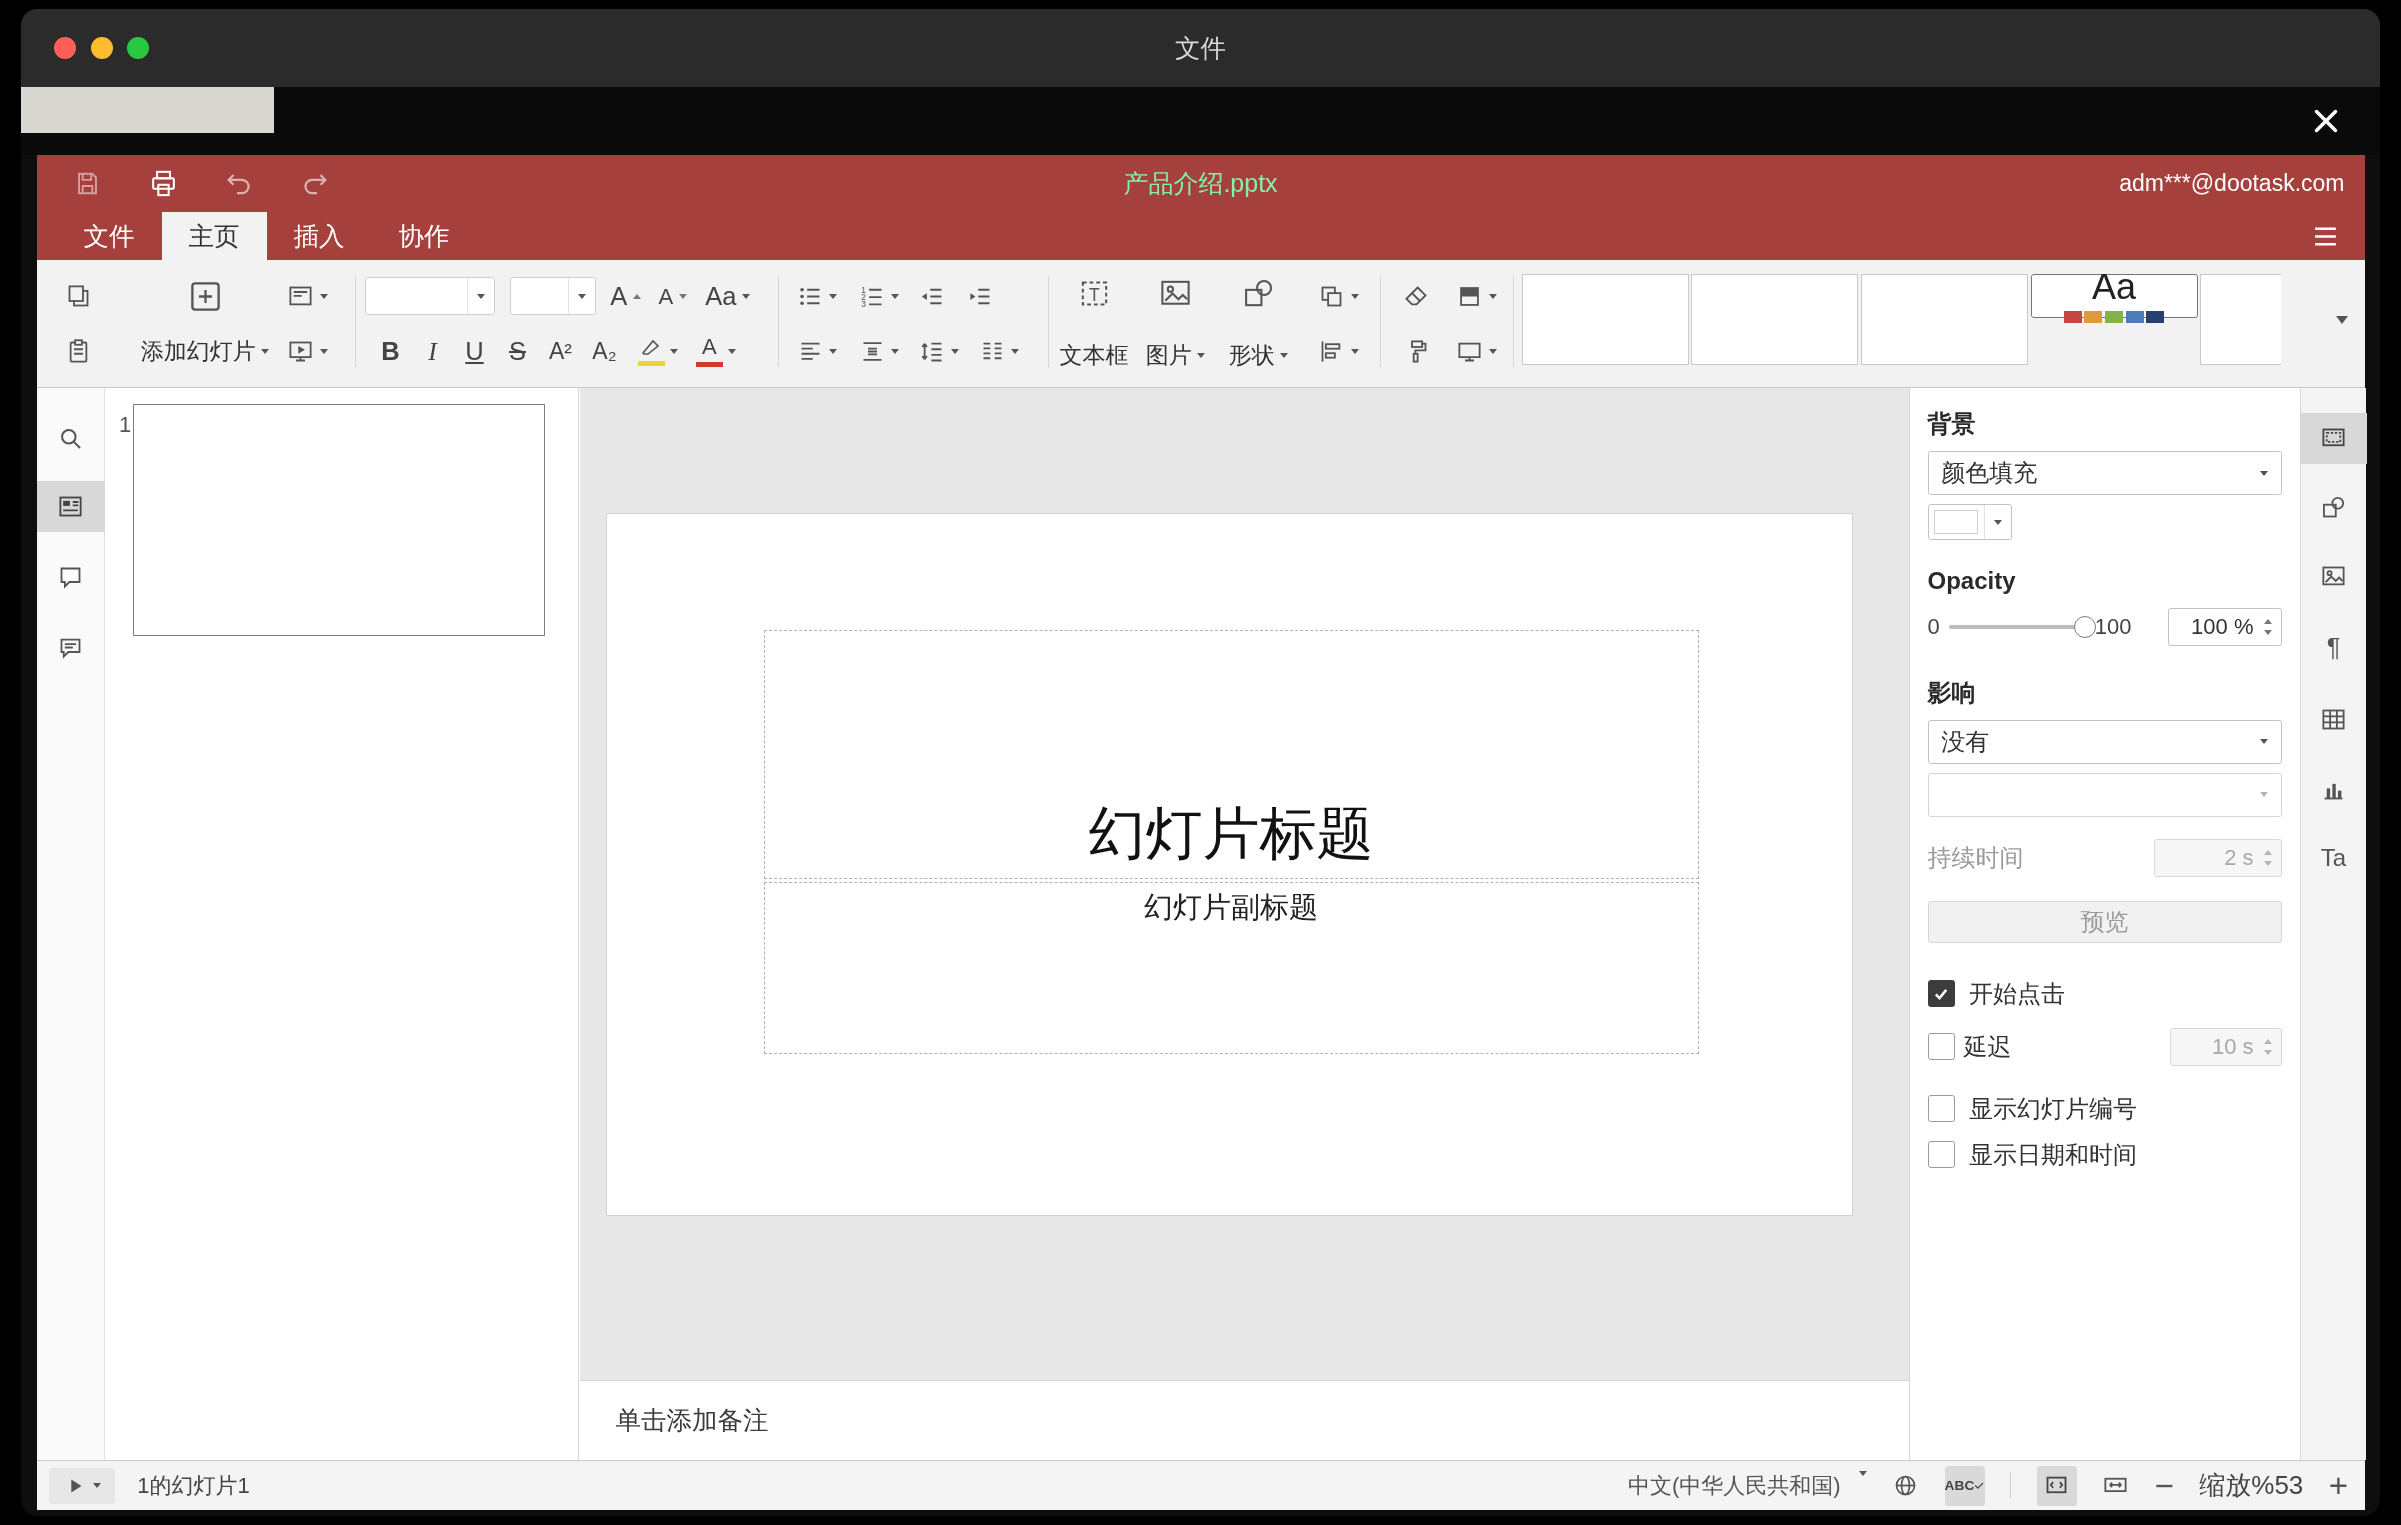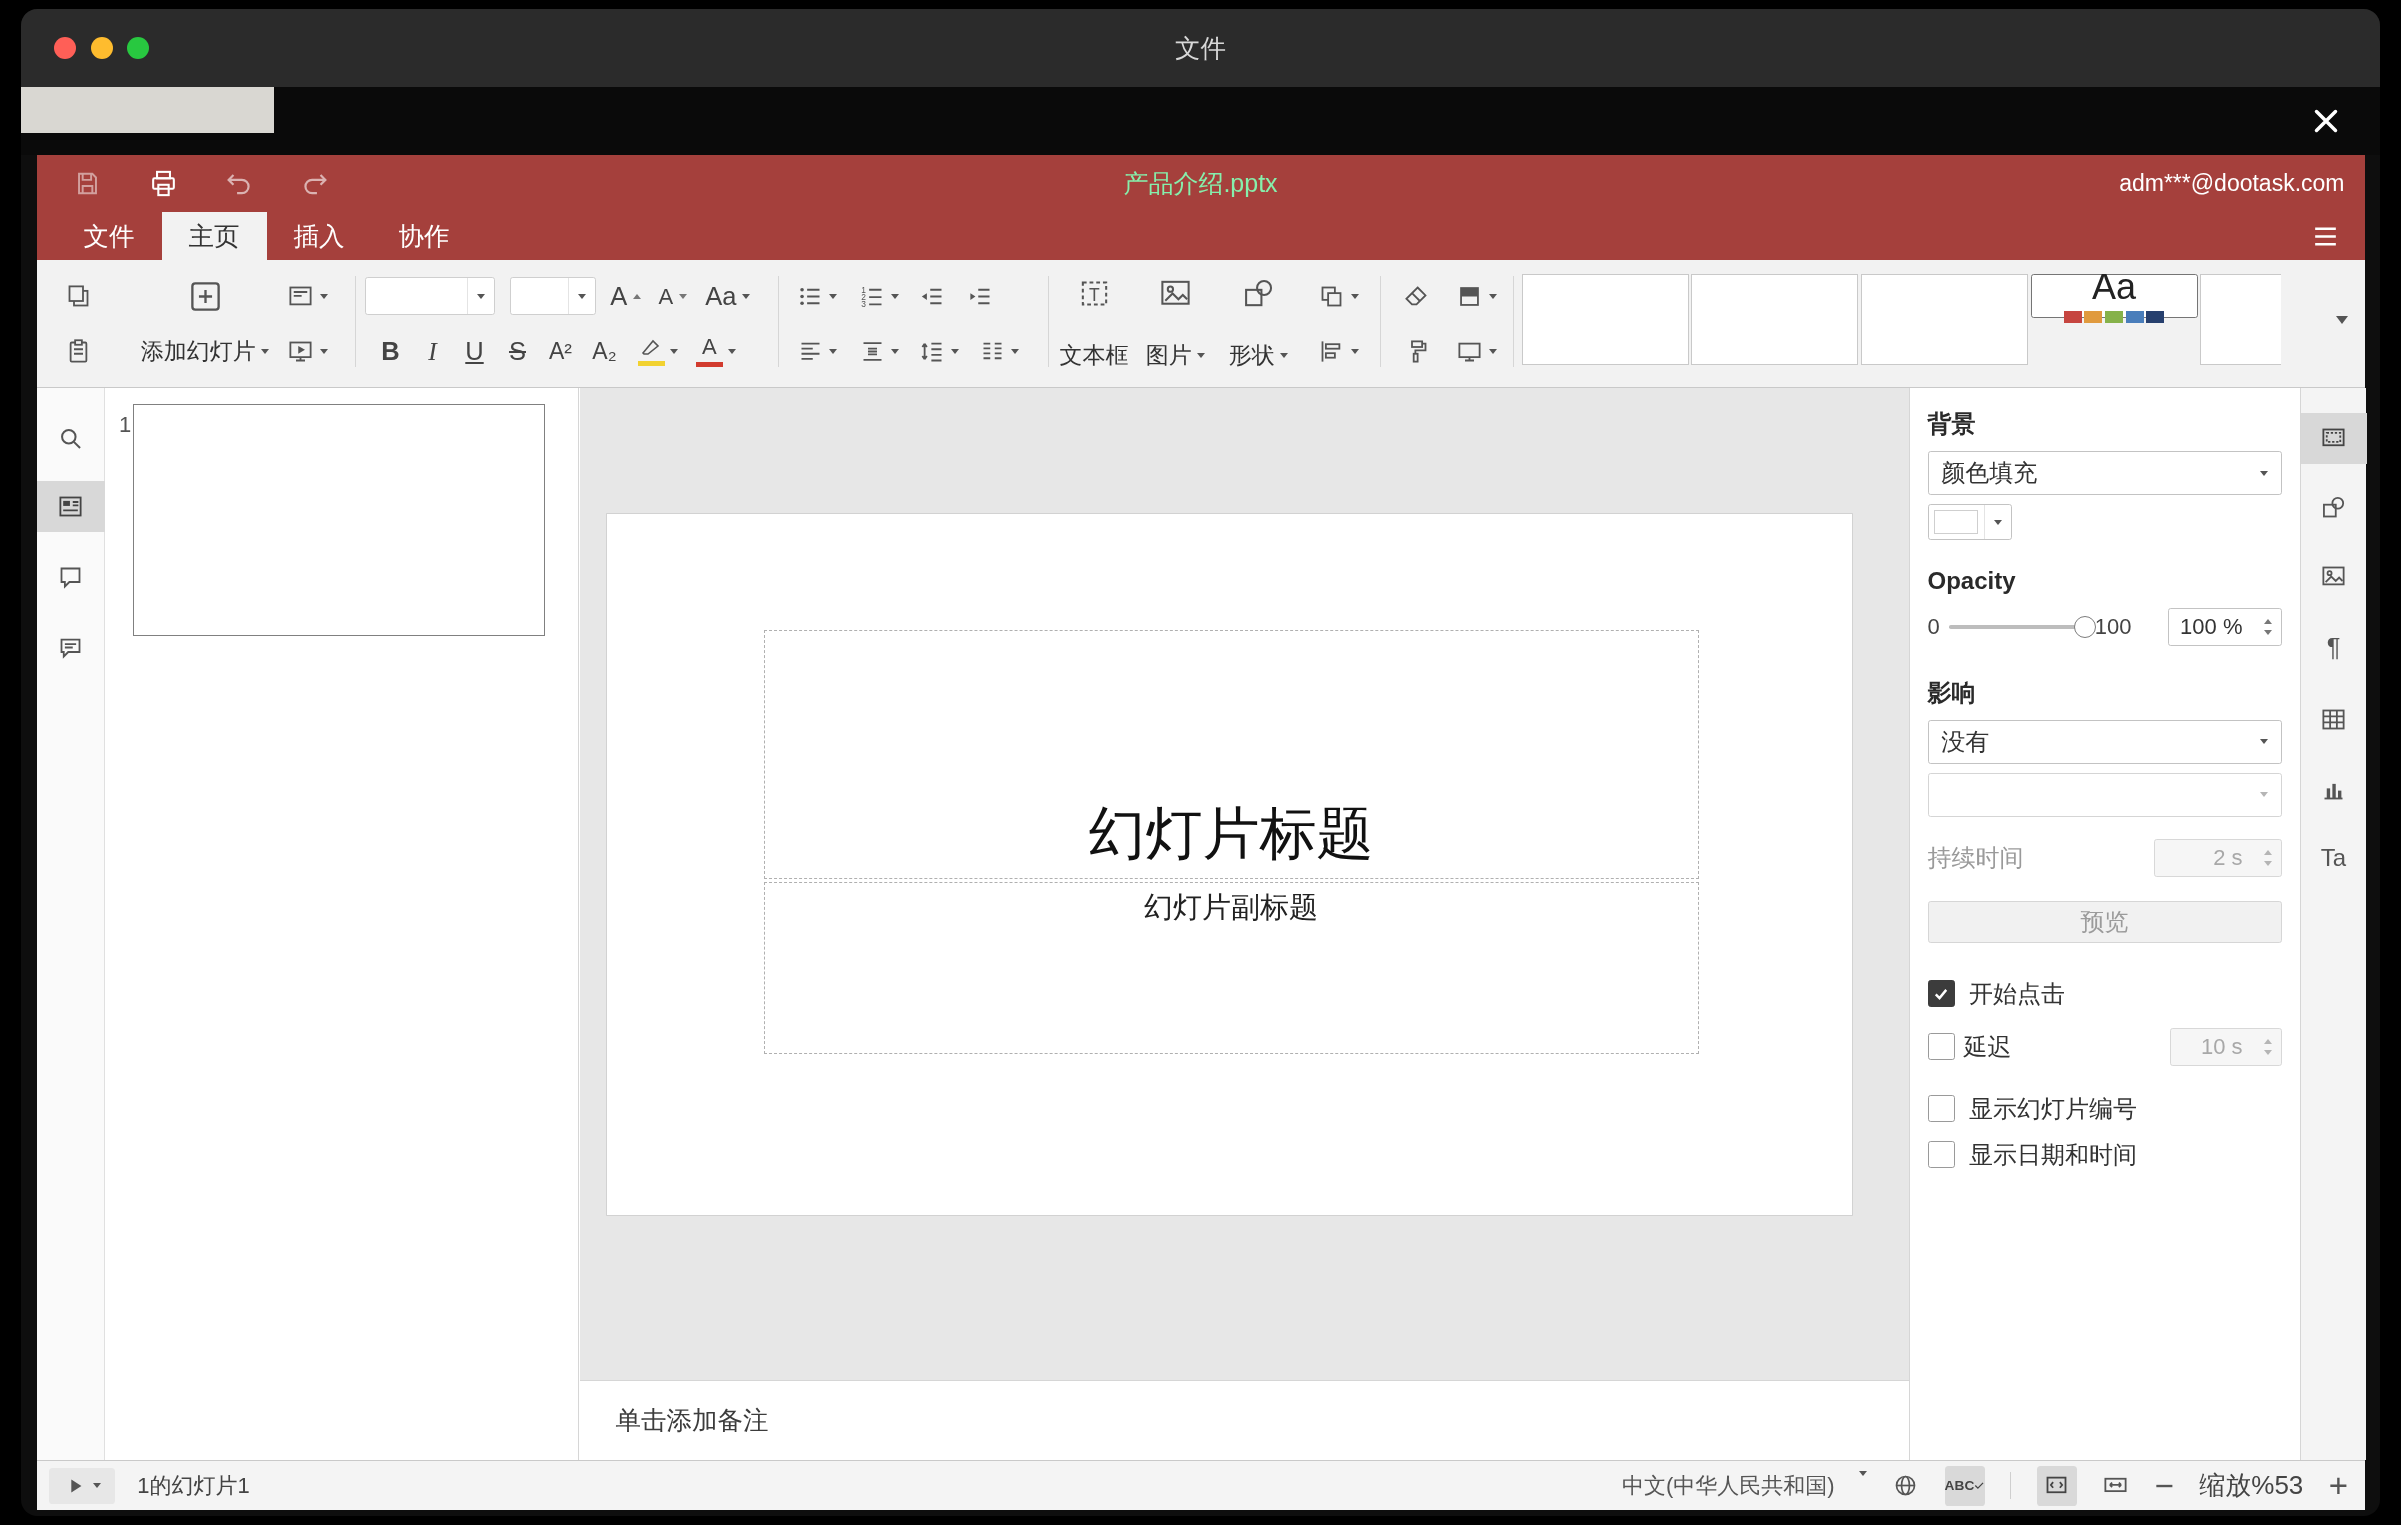--- a/index.html
+++ b/index.html
@@ -60,42 +60,42 @@
 .ph-sub{left:157px;top:368px;width:935px;height:172px;align-items:flex-start;padding-top:5.5px}
 .ph-sub .txt{font-size:29px;color:#222;line-height:1.3}
 .notes{position:absolute;left:0;top:992px;width:100%;height:80px;background:#fff;border-top:0.9px solid #d6d6d6;display:flex;align-items:center;padding-left:36px;font-size:25.5px;color:#3c3c3c;cursor:text}
 .rpanel{position:absolute;left:1872px;top:0;width:391px;height:100%;background:#fff;border-left:0.9px solid #d6d6d6;padding:20px 18px 0 18px}
 .plabel{font-size:24px;font-weight:bold;color:#2a2a2a}
 .sel{height:44px;border:0.9px solid #c3c3c3;border-radius:2.7px;background:#fff;display:flex;align-items:center;justify-content:space-between;padding:0 12.8px;font-size:24px;color:#333;cursor:pointer}
 .sel.dis{color:#999;border-color:#d5d5d5}
 .swcombo{width:84px;height:36px;border:0.9px solid #c3c3c3;border-radius:2.7px;display:flex;align-items:center;cursor:pointer;background:#fff}
 .swcombo .sw{width:44px;height:24px;background:#fff;border:0.9px solid #cfcfcf;margin:0 5.5px}
 .swcombo .cbtn{flex:1;height:100%;display:flex;align-items:center;justify-content:center;border-left:0.9px solid #e4e4e4}
-.spin{height:38px;border:0.9px solid #c3c3c3;border-radius:2.7px;background:#fff;display:flex;align-items:center;justify-content:flex-end;padding-right:38px;font-size:22px;color:#333;position:relative;cursor:pointer}
+.spin{height:38px;border:0.9px solid #c3c3c3;border-radius:2.7px;background:#fff;display:flex;align-items:center;justify-content:flex-end;padding-right:27px;font-size:22px;color:#333;position:relative;cursor:pointer}
 .spin.dis{color:#a8a8a8;background:#f6f6f6;border-color:#d8d8d8}
 .spin .arrows{position:absolute;right:8.2px;top:0;height:100%;display:flex;flex-direction:column;justify-content:center;gap:6.4px}
 .up{width:0;height:0;border-left:4.6px solid transparent;border-right:4.6px solid transparent;border-bottom:5.5px solid #777}
 .dn{width:0;height:0;border-left:4.6px solid transparent;border-right:4.6px solid transparent;border-top:5.5px solid #777}
 .btnw{height:42px;border:0.9px solid #bcbcbc;border-radius:2.7px;background:#fff;display:flex;align-items:center;justify-content:center;font-size:24px;color:#333;cursor:pointer}
 .btnw.dis{background:#f1f1f1;color:#9b9b9b;border-color:#d6d6d6}
 .cbrow{display:flex;align-items:center;gap:14.6px;font-size:24px;color:#333}
 .cb{width:27px;height:27px;border:1.8px solid #9a9a9a;border-radius:2.7px;background:#fff;flex:0 0 auto;cursor:pointer}
 .cb.on{background:#3c3c3c;border-color:#3c3c3c;display:flex;align-items:center;justify-content:center}
 .srow{display:flex;align-items:center;gap:9px}
 .track{position:relative;width:137px;height:3.6px;background:#bdbdbd;border-radius:1.8px;cursor:pointer}
 .knob{position:absolute;right:-10px;top:-9px;width:22px;height:22px;border-radius:50%;background:#fff;border:1.8px solid #7c7c7c;cursor:pointer}
 .slabel{font-size:22px;color:#444}
 .rbar{position:absolute;left:2263px;top:0;width:66px;height:100%;background:#f4f4f4;border-left:0.9px solid #d6d6d6}
 .rbar-item{position:absolute;left:0;width:66px;height:51px;display:flex;align-items:center;justify-content:center;cursor:pointer;color:#555;font-size:25.5px}
 .rbar-item.active{background:#d8d8d8}
 .status{position:absolute;left:0;top:1305px;width:2328px;height:50px;background:#f4f4f4;border-top:0.9px solid #c9c9c9;display:flex;align-items:center}
 .play-tile{margin-left:12.8px;width:66px;height:36px;background:#e7e7e7;border-radius:3.6px;display:flex;align-items:center;justify-content:center;gap:7.3px;cursor:pointer}
 .sinfo{margin-left:22px;font-size:22px;color:#444}
 .sbright{margin-left:auto;margin-right:16.4px;display:flex;align-items:center;gap:25.5px;height:100%}
-.lang{display:flex;align-items:flex-start;gap:24px;font-size:22px;color:#555;cursor:pointer;white-space:nowrap}
+.lang{display:flex;align-items:flex-start;gap:18px;font-size:22px;color:#555;cursor:pointer;white-space:nowrap}
 .stile{width:40px;height:40px;border-radius:3.6px;background:#d9d9d9;display:flex;align-items:center;justify-content:center;cursor:pointer;position:relative;}
 .sico{cursor:pointer;display:flex;align-items:center;justify-content:center}
 .sdiv{width:0.9px;height:27px;background:#cfcfcf}
 .zbtn{font-size:33px;color:#555;cursor:pointer;line-height:1}
 .ztext{font-size:26px;color:#444}
 .spell-txt{font-size:13.7px;color:#444;font-weight:bold;line-height:1}
 svg{display:block}
 </style>
 </head>
 <body>

